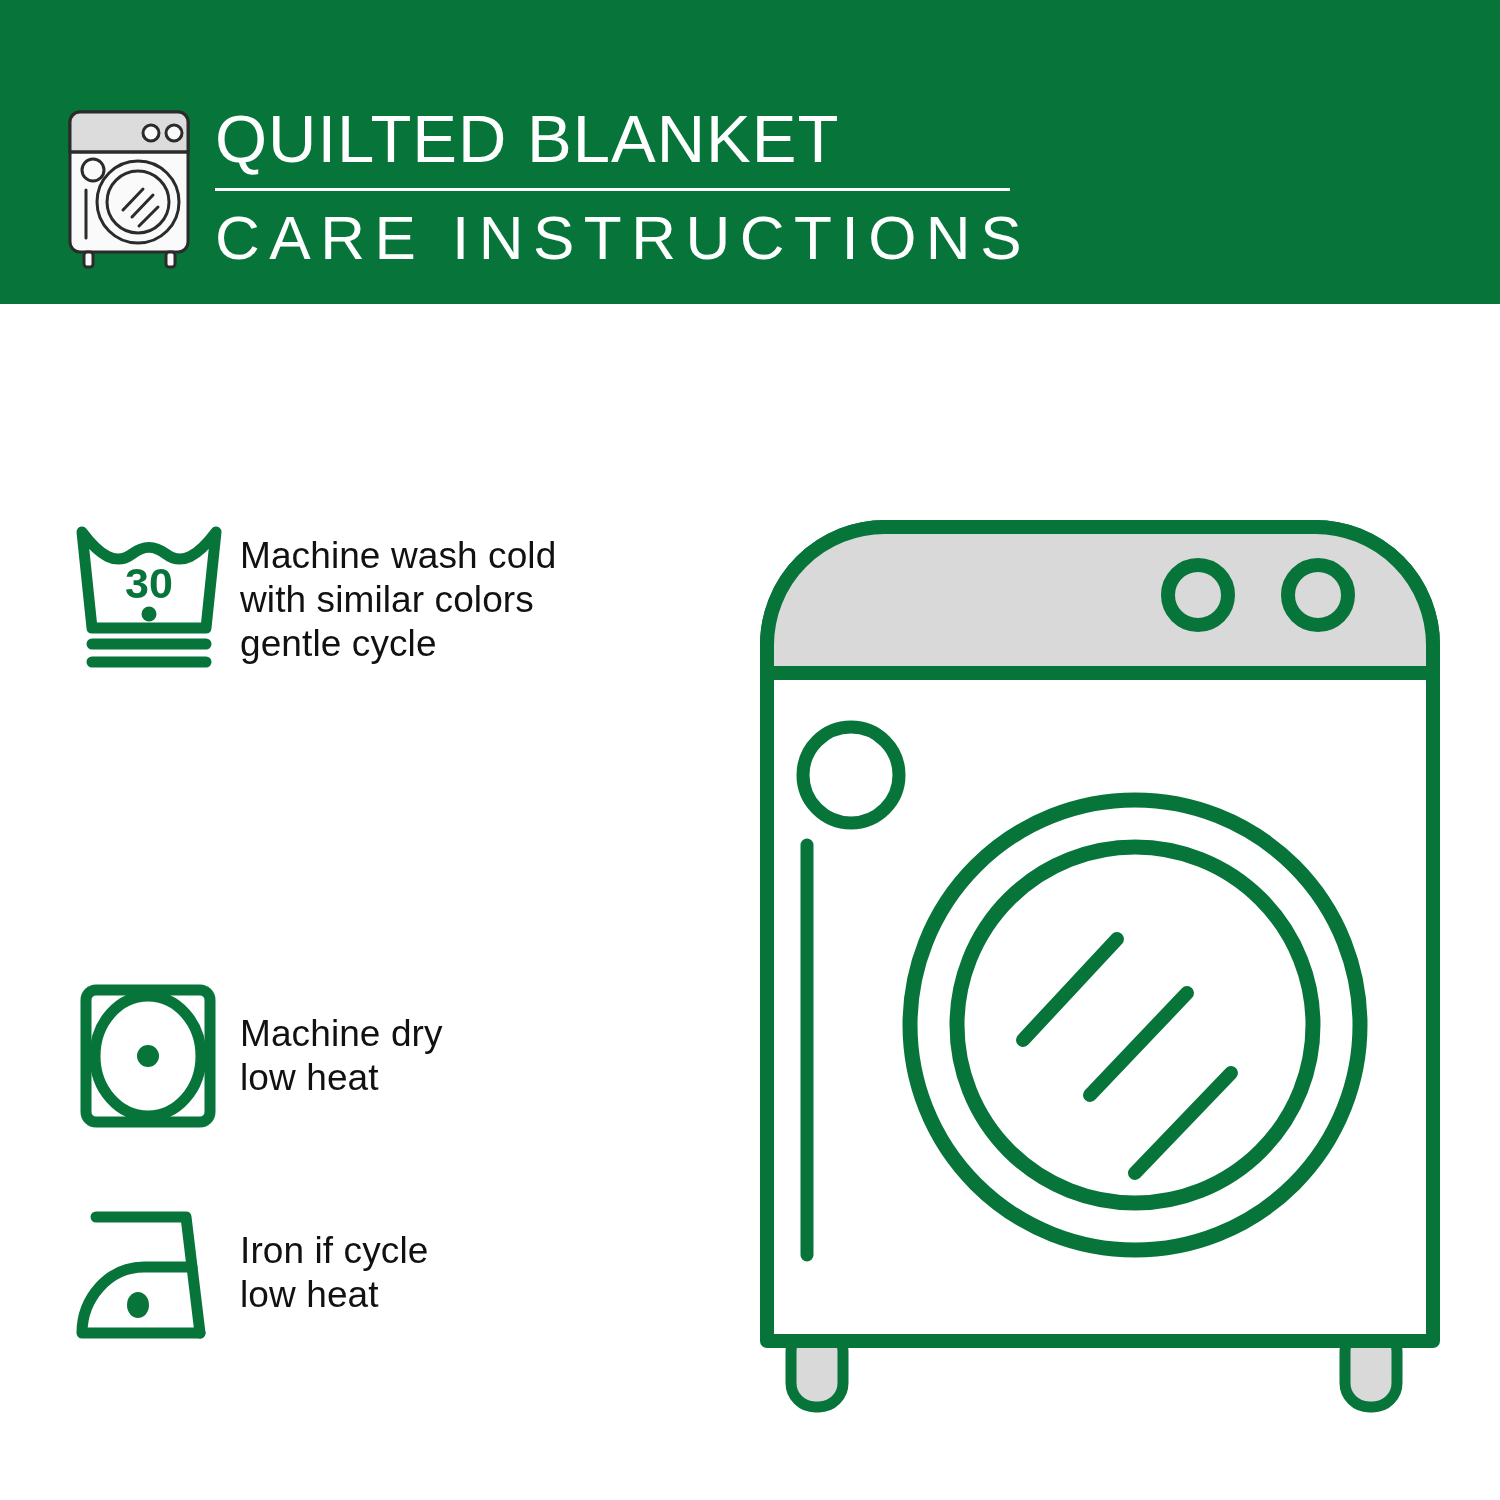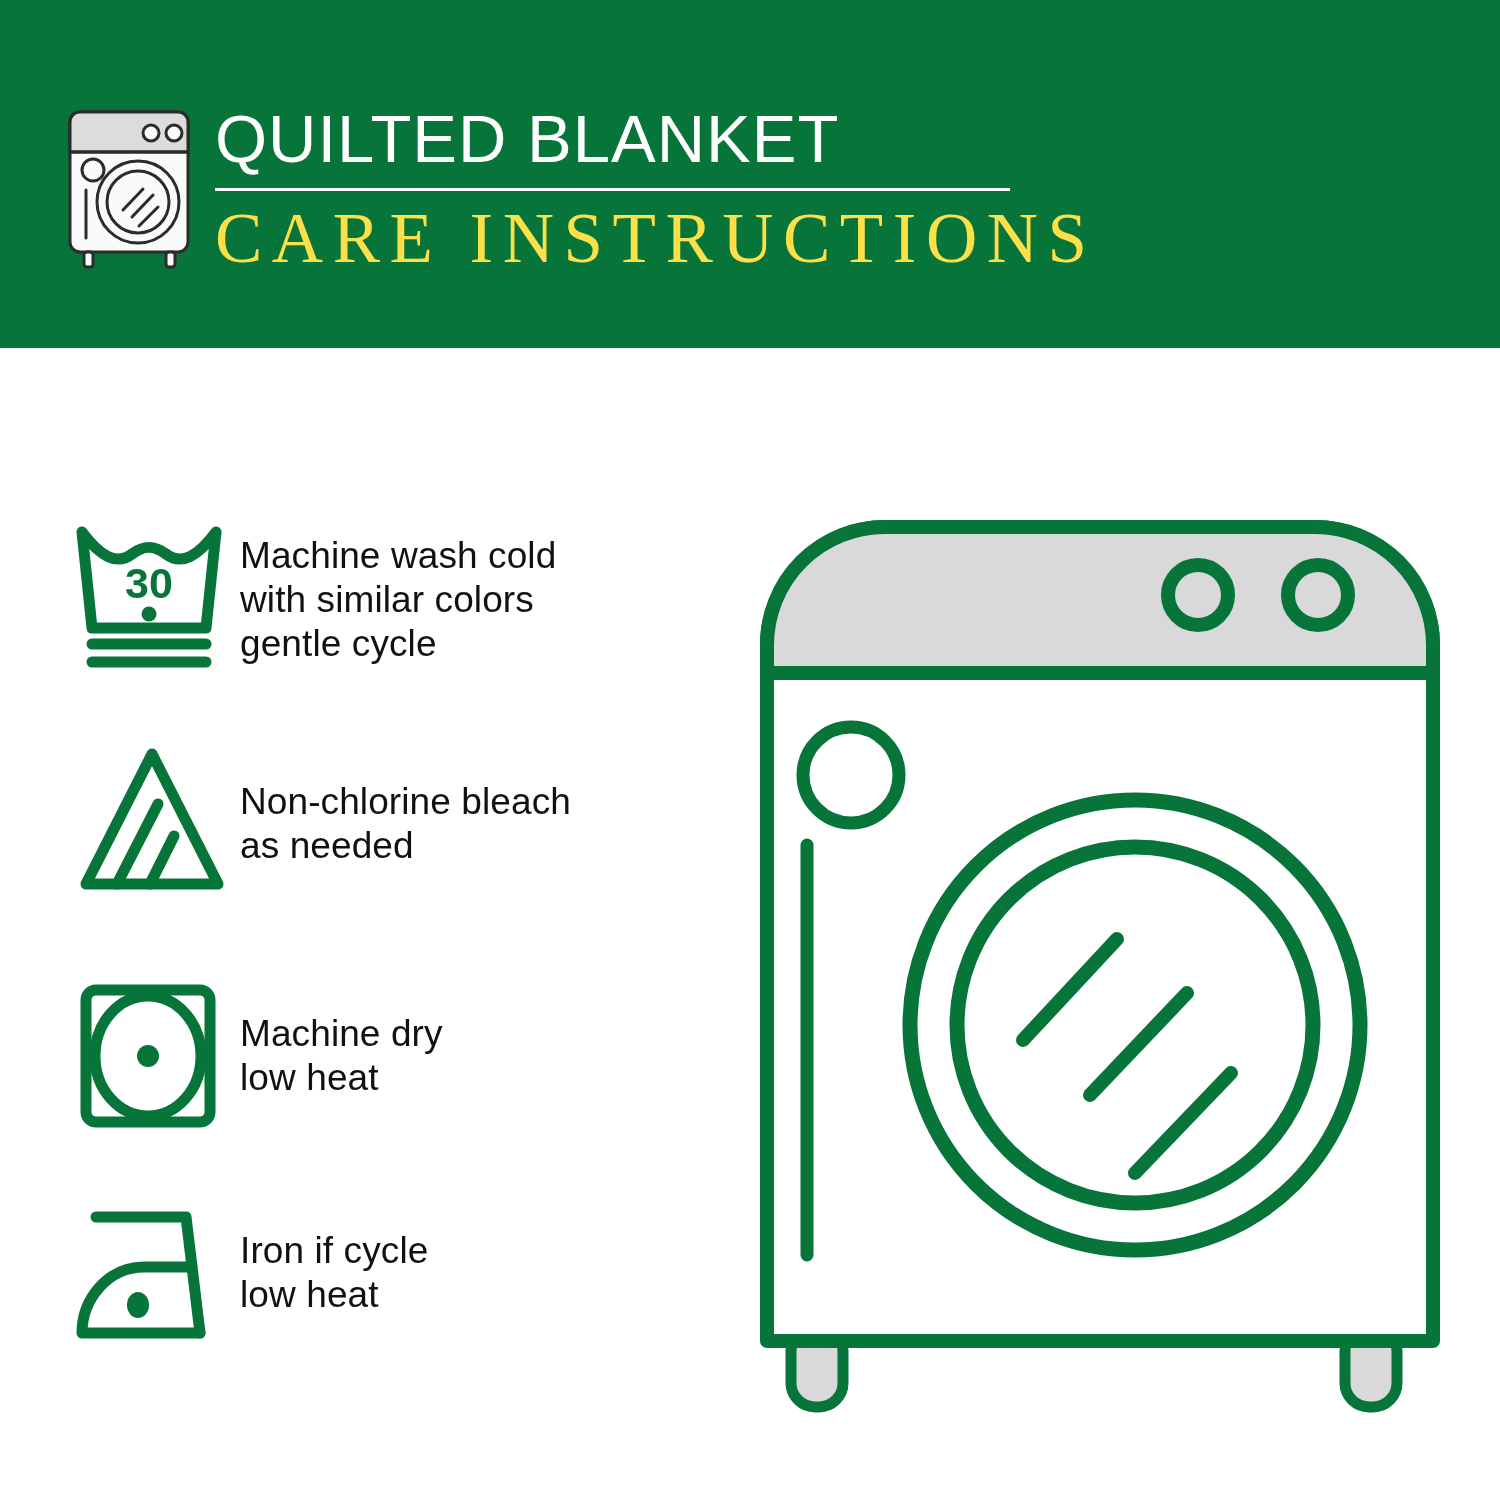--- a/index.html
+++ b/index.html
@@ -14,21 +14,21 @@
     overflow: hidden;
     position: relative;
   }
 
   
   #header-band {
     position: absolute;
     left: 0;
     top: 0;
     width: 1500px;
-    height: 348px;
+    height: 304px;
     background: #07753A;
   }
 
   #header-logo-icon {
     position: absolute;
     left: 62px;
     top: 104px;
     width: 146px;
     height: 165px;
   }
@@ -51,27 +51,26 @@
 
   #title-divider {
     width: 795px;
     height: 3px;
     background: #ffffff;
     margin-top: 10px;
     margin-bottom: 11px;
   }
 
   #title-line-2 {
-    font-size: 71px;
+    font-size: 62px;
     line-height: 72px;
-    color: #fde047;
+    color: #ffffff;
     letter-spacing: 9.5px;
     font-weight: 400;
     white-space: nowrap;
-    font-family: Liberation Serif, serif;
   }
 
   
   #care-rows {
     position: absolute;
     left: 0;
     top: 348px;
     width: 740px;
     height: 1040px;
   }
@@ -162,33 +161,20 @@
         <line x1="22" y1="142" x2="136" y2="142"></line>
       </g>
       <text x="79" y="78" font-family="'Liberation Sans', sans-serif" font-size="43" font-weight="bold" fill="#07753A" text-anchor="middle">30</text>
       <circle cx="79" cy="94" r="7.5" fill="#07753A"></circle>
     </svg>
     <div class="care-text">Machine wash cold
 with similar colors
 gentle cycle</div>
   </div>
 
-  <div class="care-row" id="care-row-1">
-    <svg class="care-symbol" viewBox="0 0 170 160" xmlns="http://www.w3.org/2000/svg">
-      <g fill="none" stroke="#07753A" stroke-width="11" stroke-linecap="round" stroke-linejoin="round">
-
-        <path d="M82 10 L 148 140 L 16 140 Z"></path>
-
-        <line x1="88" y1="60" x2="47" y2="140"></line>
-        <line x1="104" y1="92" x2="80" y2="140"></line>
-      </g>
-    </svg>
-    <div class="care-text">Non-chlorine bleach
-as needed</div>
-  </div>
 
   <div class="care-row" id="care-row-2">
     <svg class="care-symbol" viewBox="0 0 170 160" xmlns="http://www.w3.org/2000/svg">
       <g fill="none" stroke="#07753A" stroke-width="11" stroke-linejoin="round">
         <rect x="16" y="14" width="124" height="132" rx="10" ry="10"></rect>
         <ellipse cx="78" cy="80" rx="53" ry="60"></ellipse>
       </g>
       <circle cx="78" cy="80" r="11" fill="#07753A"></circle>
     </svg>
     <div class="care-text">Machine dry

